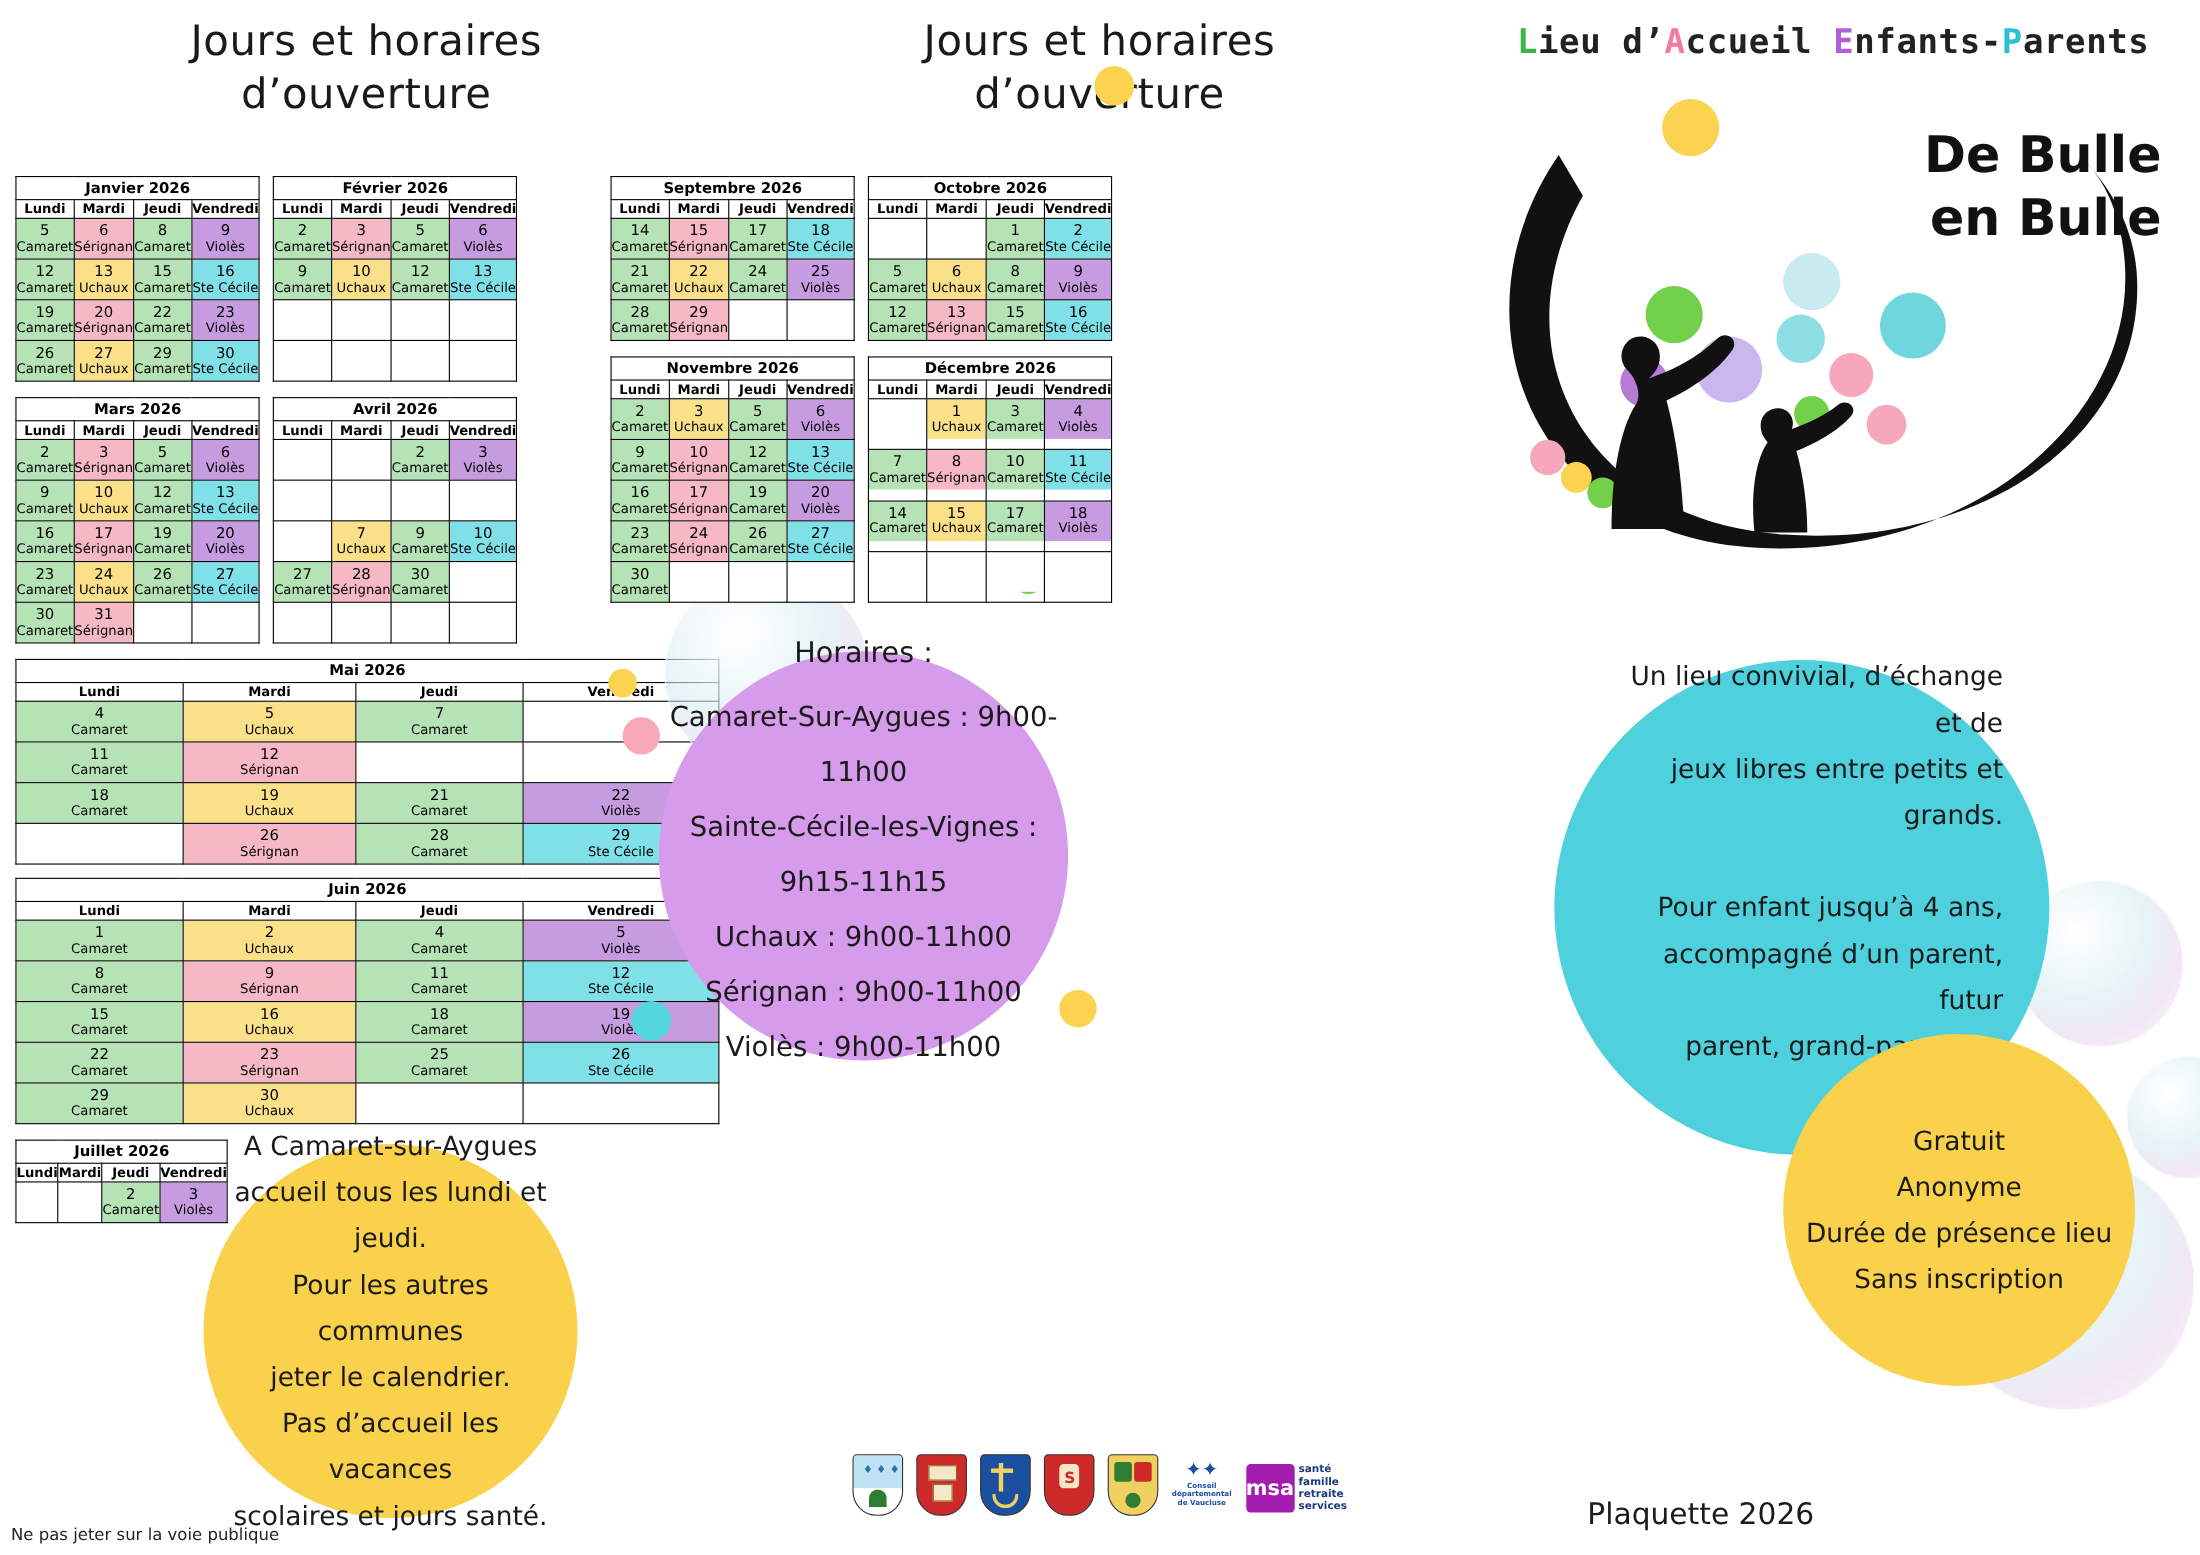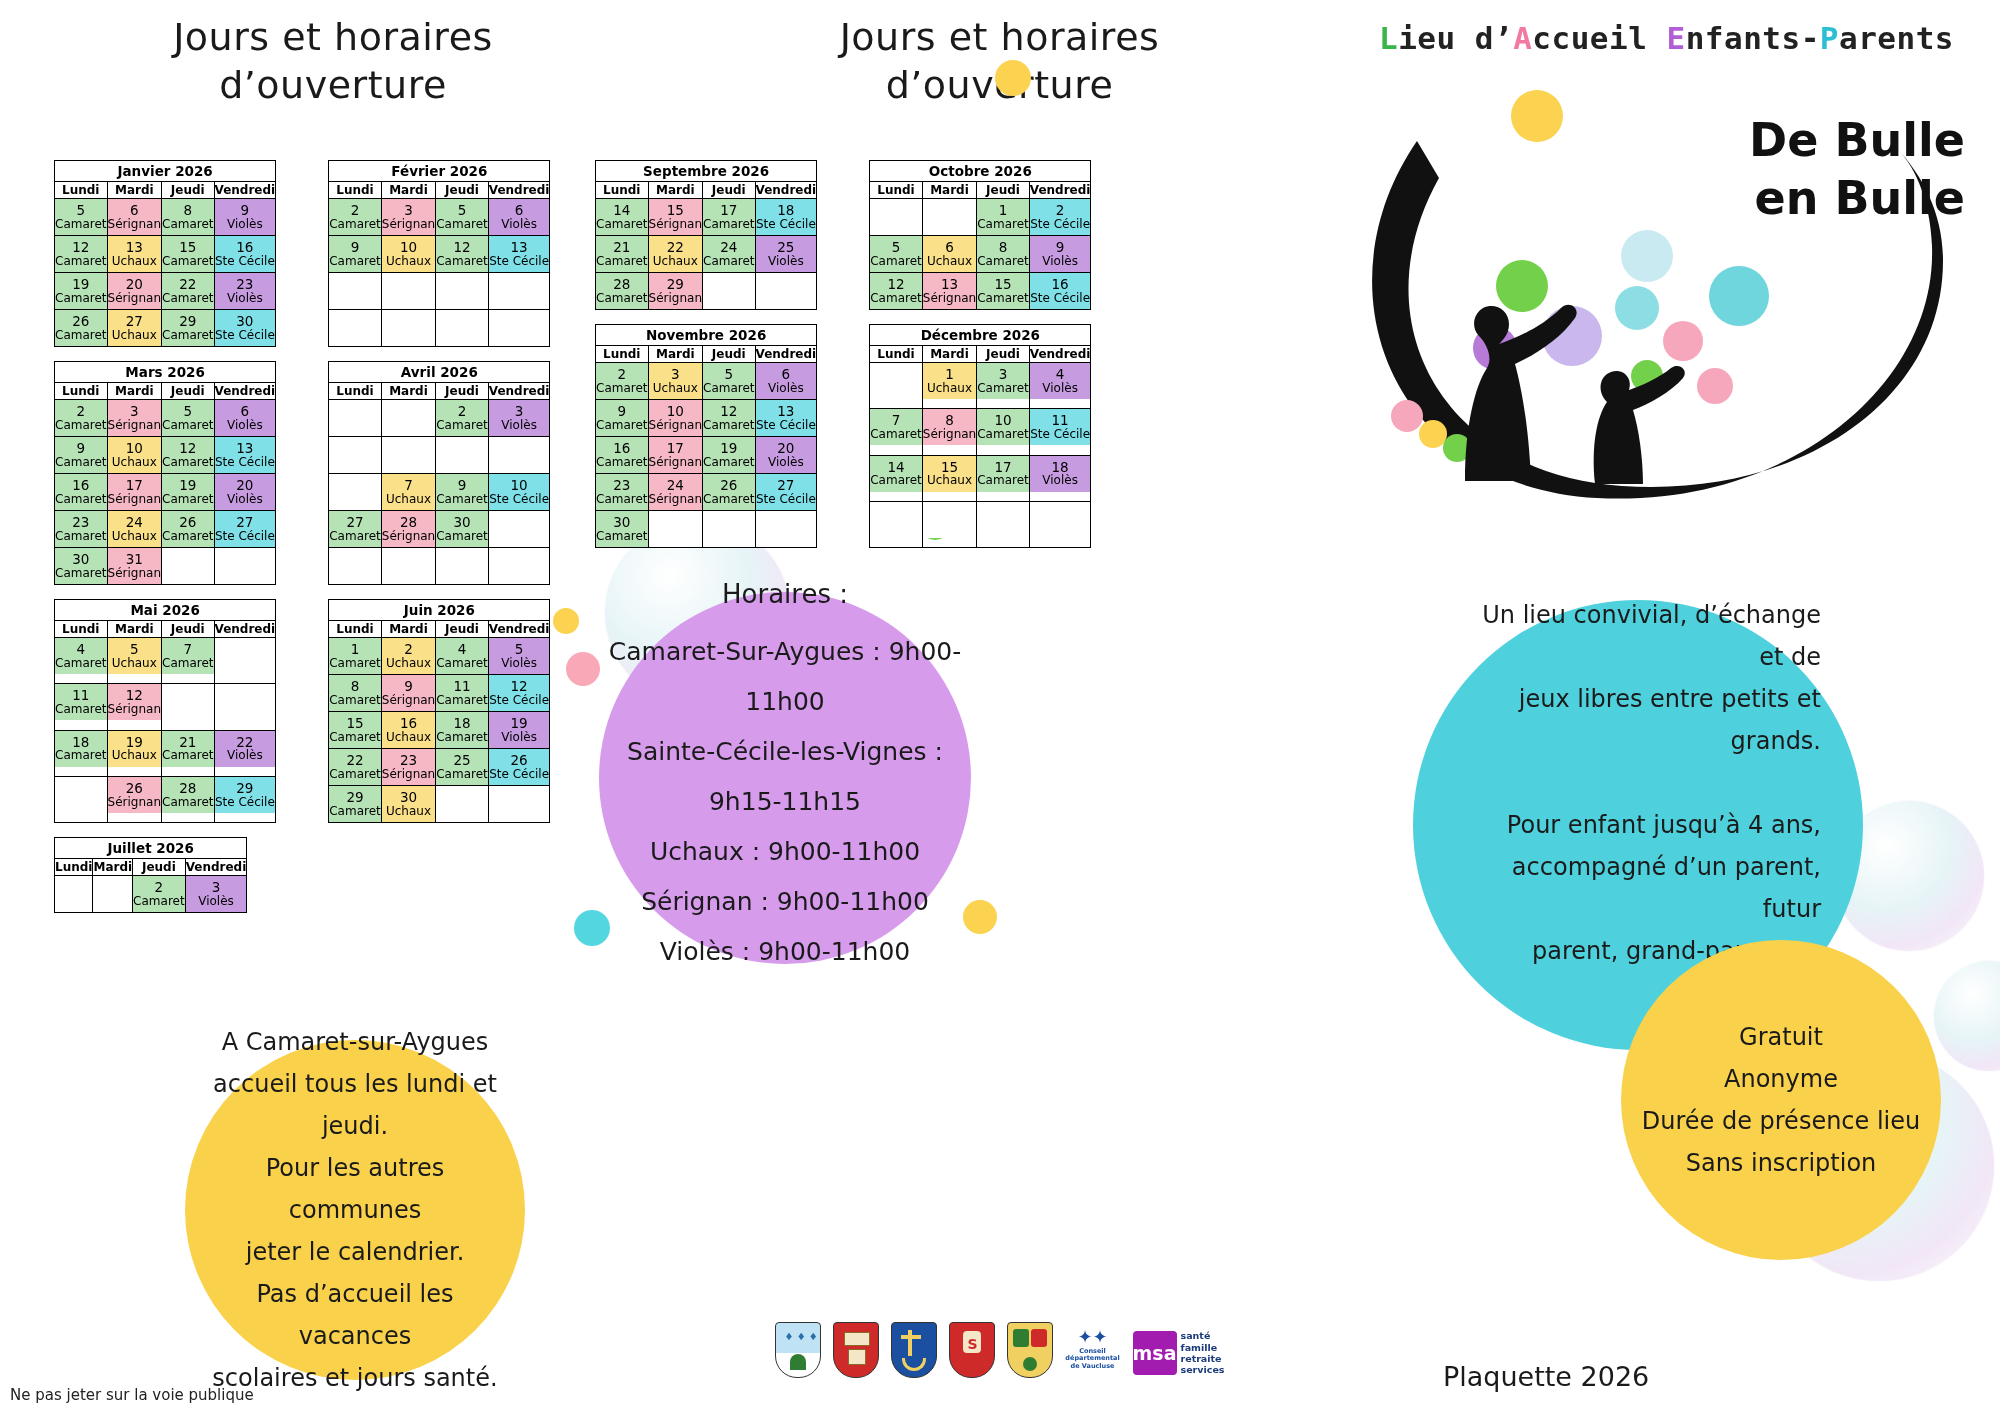--- a/index.html
+++ b/index.html
@@ -16,21 +16,21 @@
   .panel-title{
     text-align:center;font-family:"DejaVu Sans", sans-serif;
     font-weight:400;font-size:38px;color:#1a1a1a;line-height:1.25;
     letter-spacing:0.5px;
   }
   #panel-left .panel-title{margin:14px 40px 0 40px;}
   #panel-mid .panel-title{margin:14px 40px 0 40px;}
 
   
   .cal-row{display:flex;gap:12px;}
-  .cal{border-collapse:collapse;font-size:13px;margin-left:40px;}
+  .cal{border-collapse:collapse;font-size:13px;}
   .cal .mon{
     font-weight:bold;font-size:13.5px;text-align:center;
     border:1px solid #000;padding:2px 0;background:#fff;
   }
   .cal th{
     border:1px solid #000;font-size:12px;font-weight:bold;
     padding:1px 0;background:#fff;text-align:center;
   }
   .cal td{
     border:1px solid #000;text-align:center;vertical-align:top;
@@ -578,21 +578,21 @@
               <td>
                 <div class="cell empty"></div>
               </td>
               <td>
                 <div class="cell empty"></div>
               </td>
             </tr>
           </tbody>
         </table>
       </div>
-      <div class="cal-row" style="margin-bottom: 14px;">
+      <div class="cal-row" style="margin-bottom: 14px; flex-direction: column;">
         <table class="cal">
           <thead>
             <tr>
               <th class="mon" colspan="4">Mai 2026</th>
             </tr>
             <tr>
               <th>Lundi</th>
               <th>Mardi</th>
               <th>Jeudi</th>
               <th>Vendredi</th>

